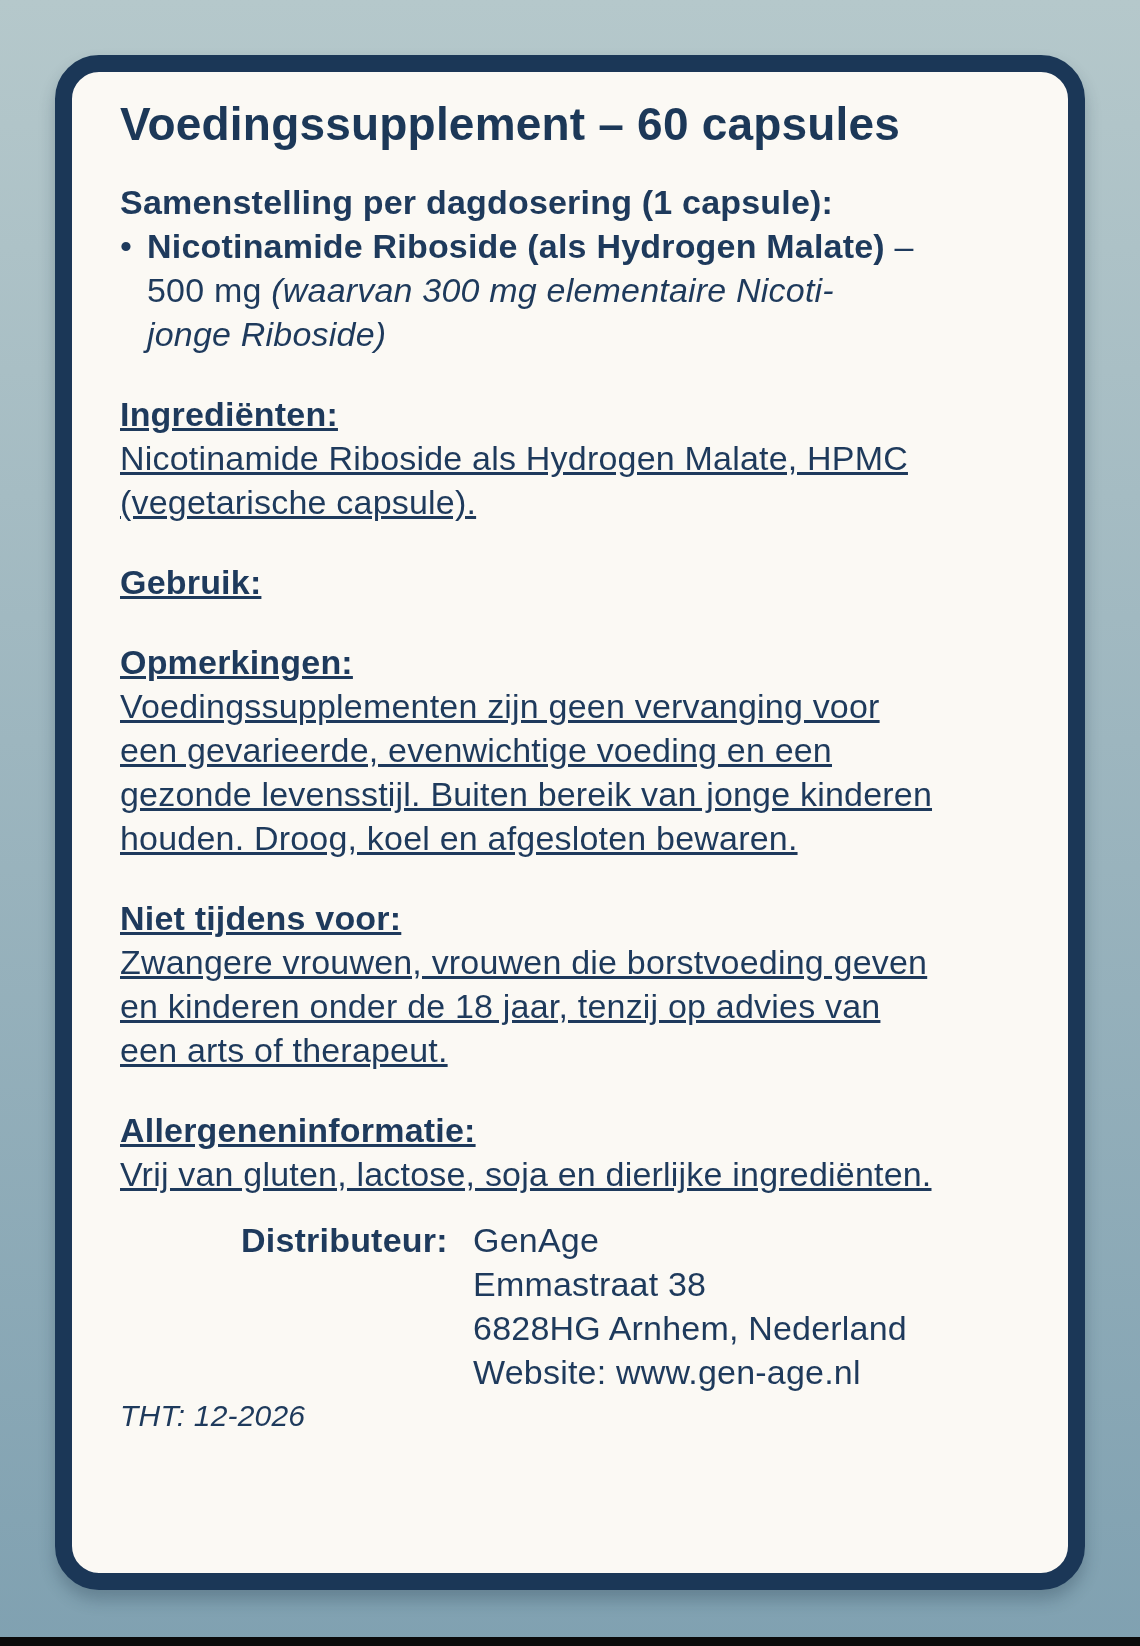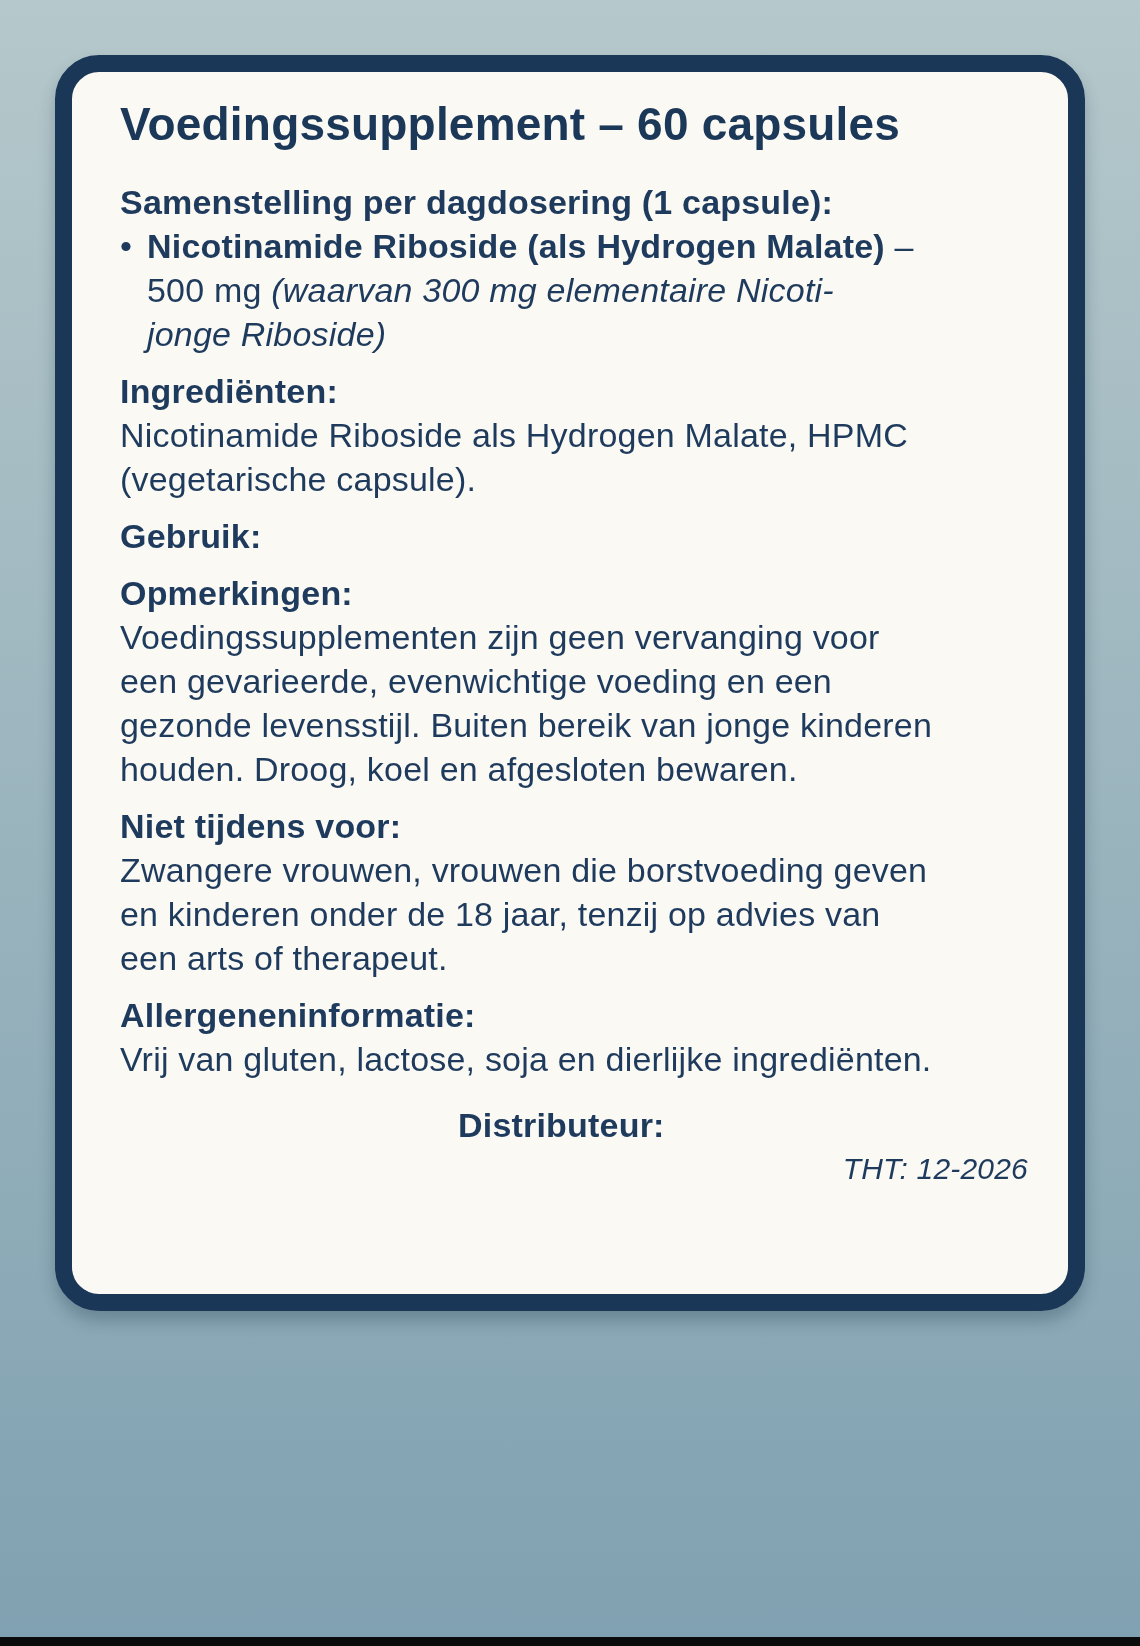--- a/index.html
+++ b/index.html
@@ -10,21 +10,21 @@
     font-family: "Liberation Sans", sans-serif;
     -webkit-font-smoothing: antialiased;
   }
   .bottom-bar {
     position: absolute; left: 0; bottom: 0;
     width: 1140px; height: 9px;
     background: #0b0b0b;
   }
   .card {
     position: absolute; left: 55px; top: 55px;
-    width: 1030px; height: 1256px;
+    width: 1030px; height: 1535px;
     box-sizing: border-box;
     background: #fbf9f4;
     border: 17px solid #1b3757;
     border-radius: 44px;
     box-shadow: 0 10px 16px rgba(25, 45, 65, 0.28);
   }
   .content {
     position: absolute; left: 48px; top: 26px; right: 40px;
     color: #1e3a5c;
     font-size: 34px;
@@ -32,34 +32,33 @@
     letter-spacing: 0.2px;
   }
   .title {
     font-size: 46px;
     font-weight: bold;
     line-height: 52px;
     margin: 0 0 30px 0;
     color: #1c3858;
   }
   .heading { font-weight: bold; }
-  .section { margin-top: 13px; }
+  .section { margin-top: 36px; text-decoration: underline; }
   .pre-lines { white-space: pre-line; }
   .bullet-block { position: relative; padding-left: 27px; }
   .bullet-mark { position: absolute; left: 0; top: 0; }
   .bold { font-weight: bold; }
   .italic { font-style: italic; }
   .distributor { display: flex; margin-top: 22px; justify-content: center; }
   .distributor-label { flex: 0 0 232px; font-weight: bold; }
   .tht {
     margin-top: 2px;
     font-style: italic;
     font-size: 30px;
     line-height: 40px;
-    text-align: right;
   }
 </style>
 </head>
 <body>
 
 <div class="card">
   <div class="content">
 
     <h1 class="title">Voedingssupplement – 60 capsules</h1>
 
@@ -98,20 +97,24 @@
 een arts of therapeut.</div>
     </div>
 
     <div class="section">
       <div class="heading">Allergeneninformatie:</div>
       <div class="pre-lines">Vrij van gluten, lactose, soja en dierlijke ingrediënten.</div>
     </div>
 
     <div class="distributor">
       <div class="distributor-label">Distributeur:</div>
+      <div class="pre-lines">GenAge
+Emmastraat 38
+6828HG Arnhem, Nederland
+Website: www.gen-age.nl</div>
     </div>
 
     <div class="tht">THT: 12-2026</div>
 
   </div>
 </div>
 
 <div class="bottom-bar"></div>
 
 </body></html>

